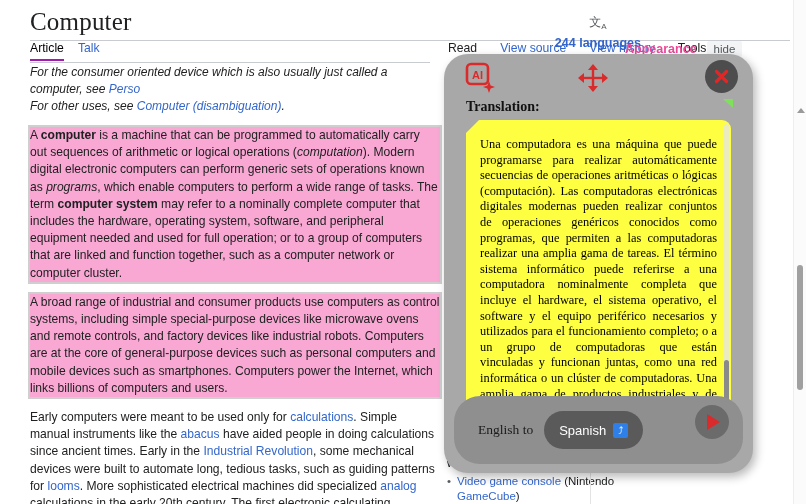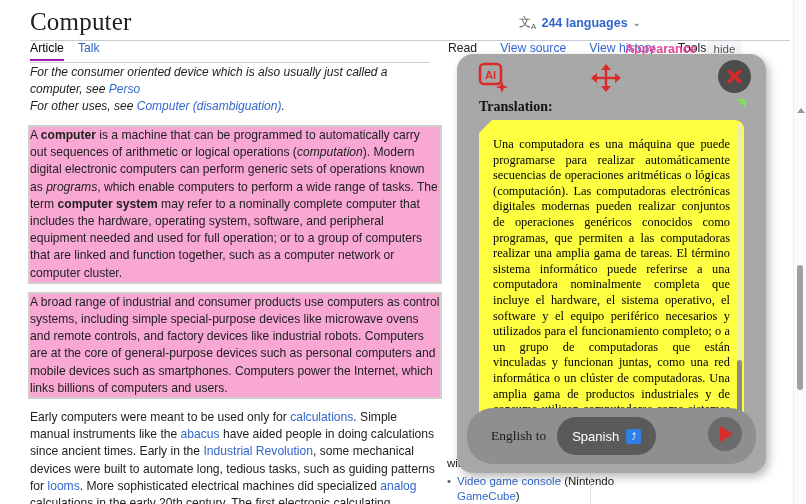--- a/index.html
+++ b/index.html
@@ -23,21 +23,21 @@
   }
   .title-rule {
     position:absolute; left:30px; top:40px; width:760px;
     border-bottom:1px solid #c8ccd1;
   }
 
   .lang-btn {
     position:absolute; right:165px; top:14px;
     display:flex; align-items:center; gap:5px;
     font-size:12.5px; color:#3366cc; font-weight:bold;
-    cursor:pointer; white-space:nowrap;
+    cursor:pointer; white-space:nowrap;flex-direction:column;
   }
   .lang-btn .ico { color:#54595d; font-size:12px; font-weight:normal; }
   .lang-btn .chev { color:#54595d; font-size:10px; font-weight:normal; }
 
   .tabs-row {
     position:absolute; left:30px; top:41px; width:760px; height:22px;
   }
   .tab-left { position:absolute; left:0; top:0; display:flex; gap:14px; }
   .tab {
     font-size:12.2px; color:#3366cc; cursor:pointer; padding-bottom:4px;
@@ -106,22 +106,22 @@
     border-left:4px solid transparent; border-right:4px solid transparent;
     border-bottom:5px solid #9a9a9a;
   }
   .page-sb .thumb {
     position:absolute; left:3px; top:265px; width:6px; height:125px;
     background:#a0a0a0; border-radius:3px;
   }
 
   
   #panel {
-    position:absolute; left:457px; top:54px; width:309px; height:419px;
-    background:#a8a8a8; border-radius:16px;
+    position:absolute; left:444px; top:54px; width:309px; height:419px;
+    background:#a8a8a8; border-radius:24px;
     box-shadow: 3px 4px 10px rgba(0,0,0,.28);
   }
 
   .panel-head { position:relative; height:47px; }
 
   .ai-icon { position:absolute; left:20px; top:7px; width:34px; height:34px; }
   .move-icon { position:absolute; left:133px; top:9px; width:32px; height:30px; cursor:move; }
 
   .close-btn {
     position:absolute; right:15px; top:6px;
@@ -161,21 +161,21 @@
   .note-sb {
     position:absolute; right:2px; top:4px; width:5px; height:302px;
     background:#ebebc0; border-radius:3px;
   }
   .note-sb .th {
     position:absolute; left:0; top:236px; width:5px; height:60px;
     background:#8a8a8a; border-radius:3px;
   }
 
   .footbar {
-    position:absolute; left:10px; bottom:9px; width:289px; height:56px;
+    position:absolute; left:10px; bottom:9px; width:289px; height:68px;
     background:#8f8f8f; border-radius:26px;
     display:flex; align-items:center;
   }
   .foot-from {
     margin-left:24px;
     font-family:"Liberation Serif", serif;
     font-size:13.5px; color:#1b1b1b;
   }
   .lang-pill {
     margin-left:11px; height:38px; padding:0 15px;

